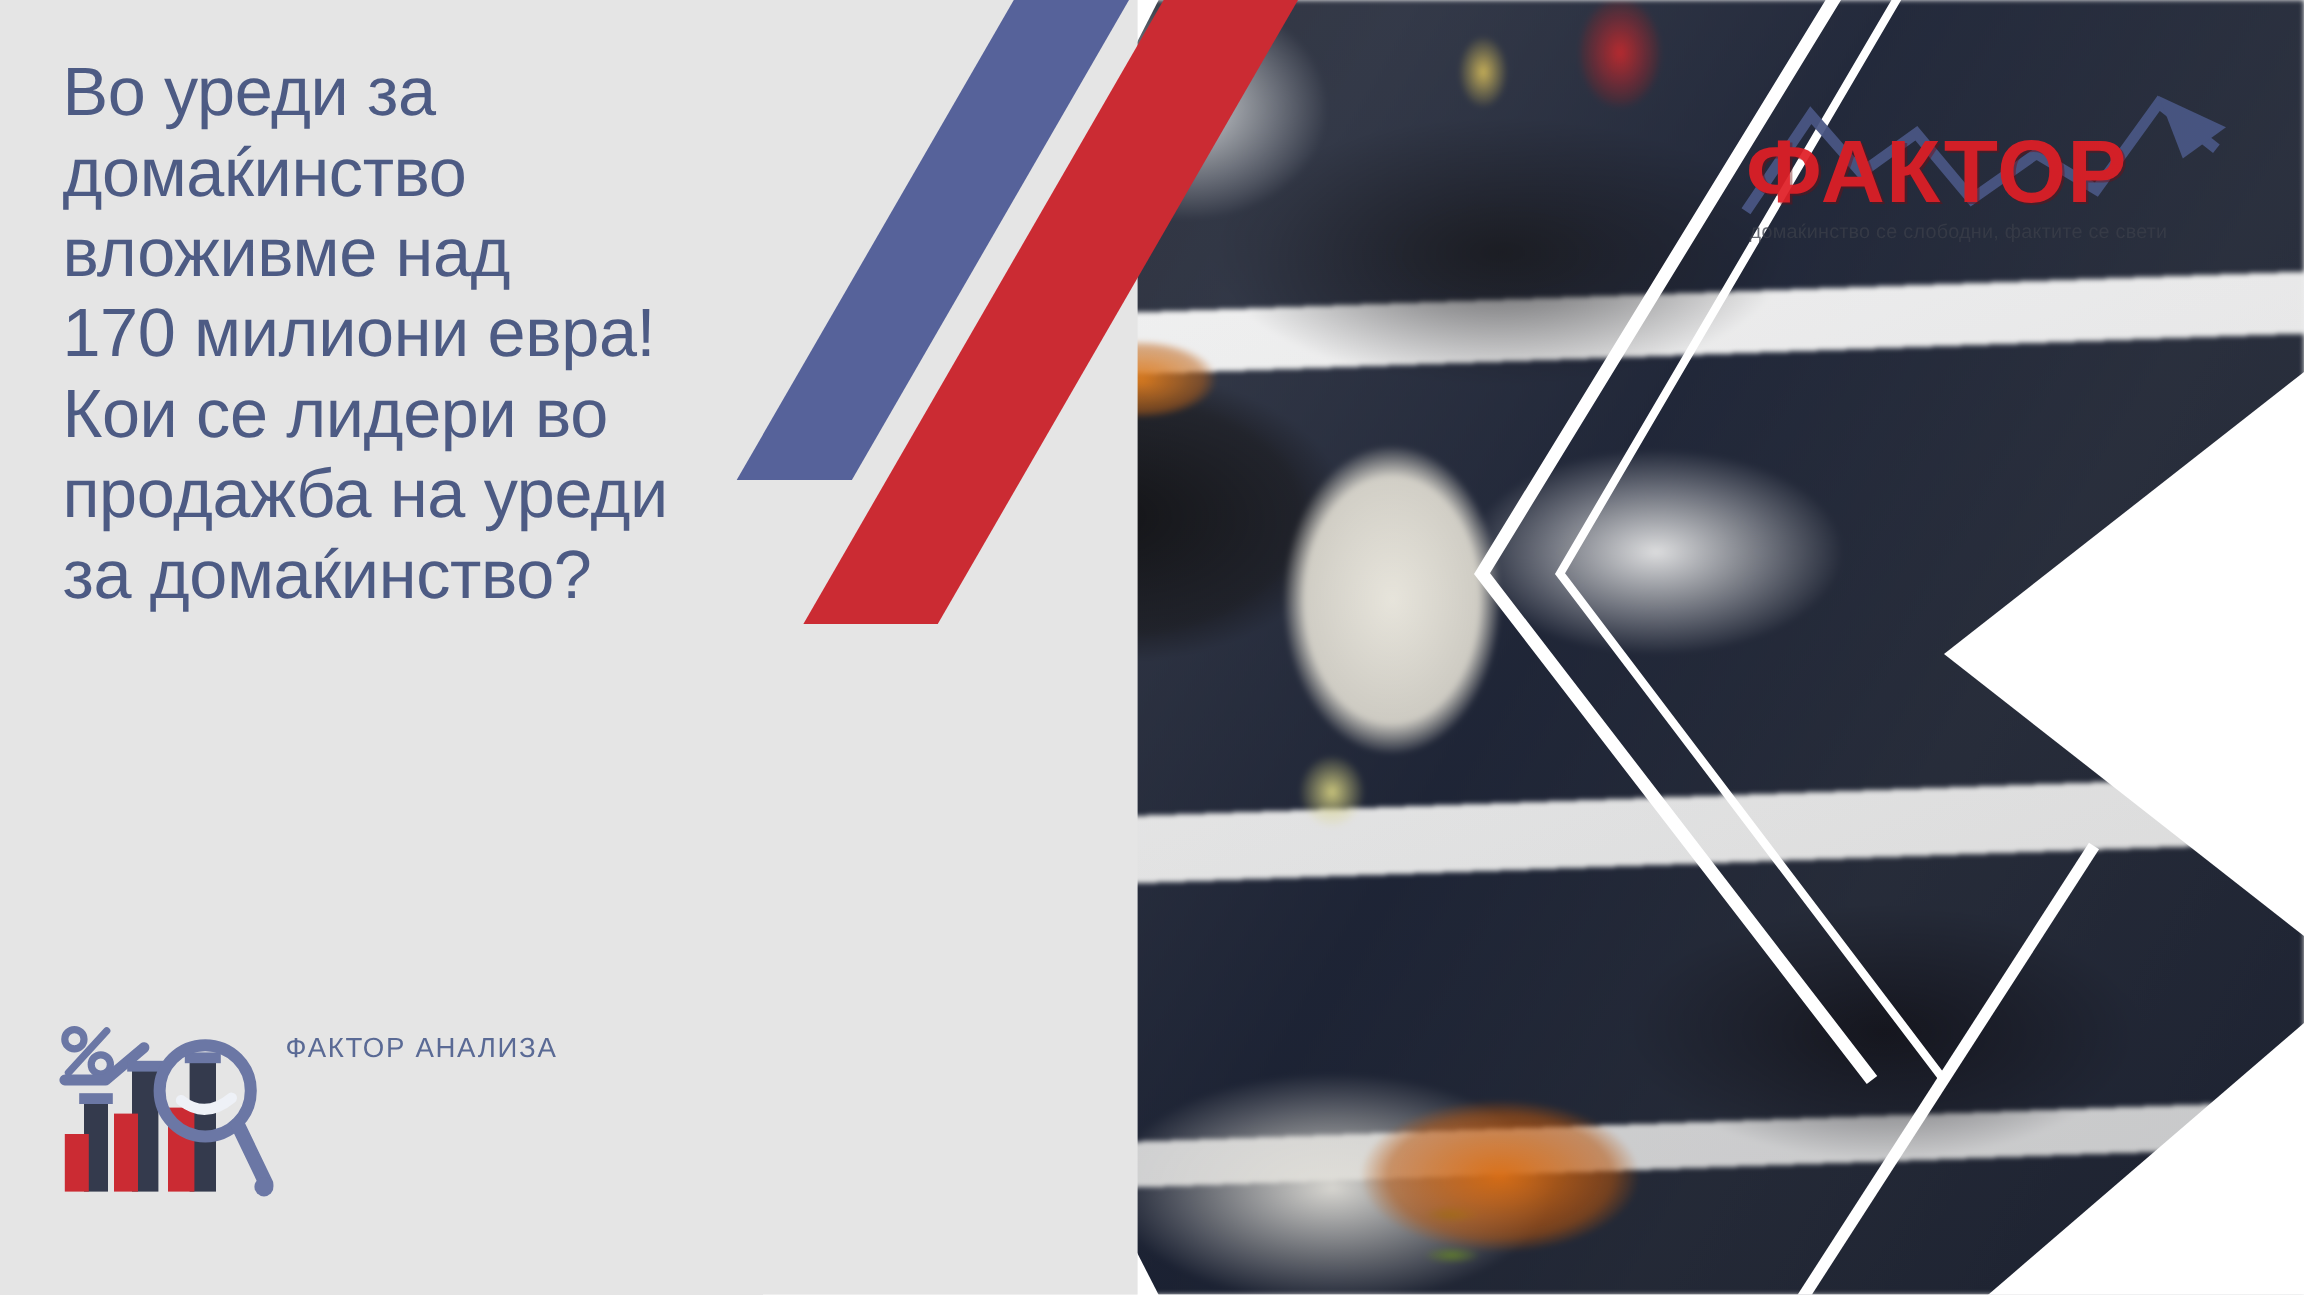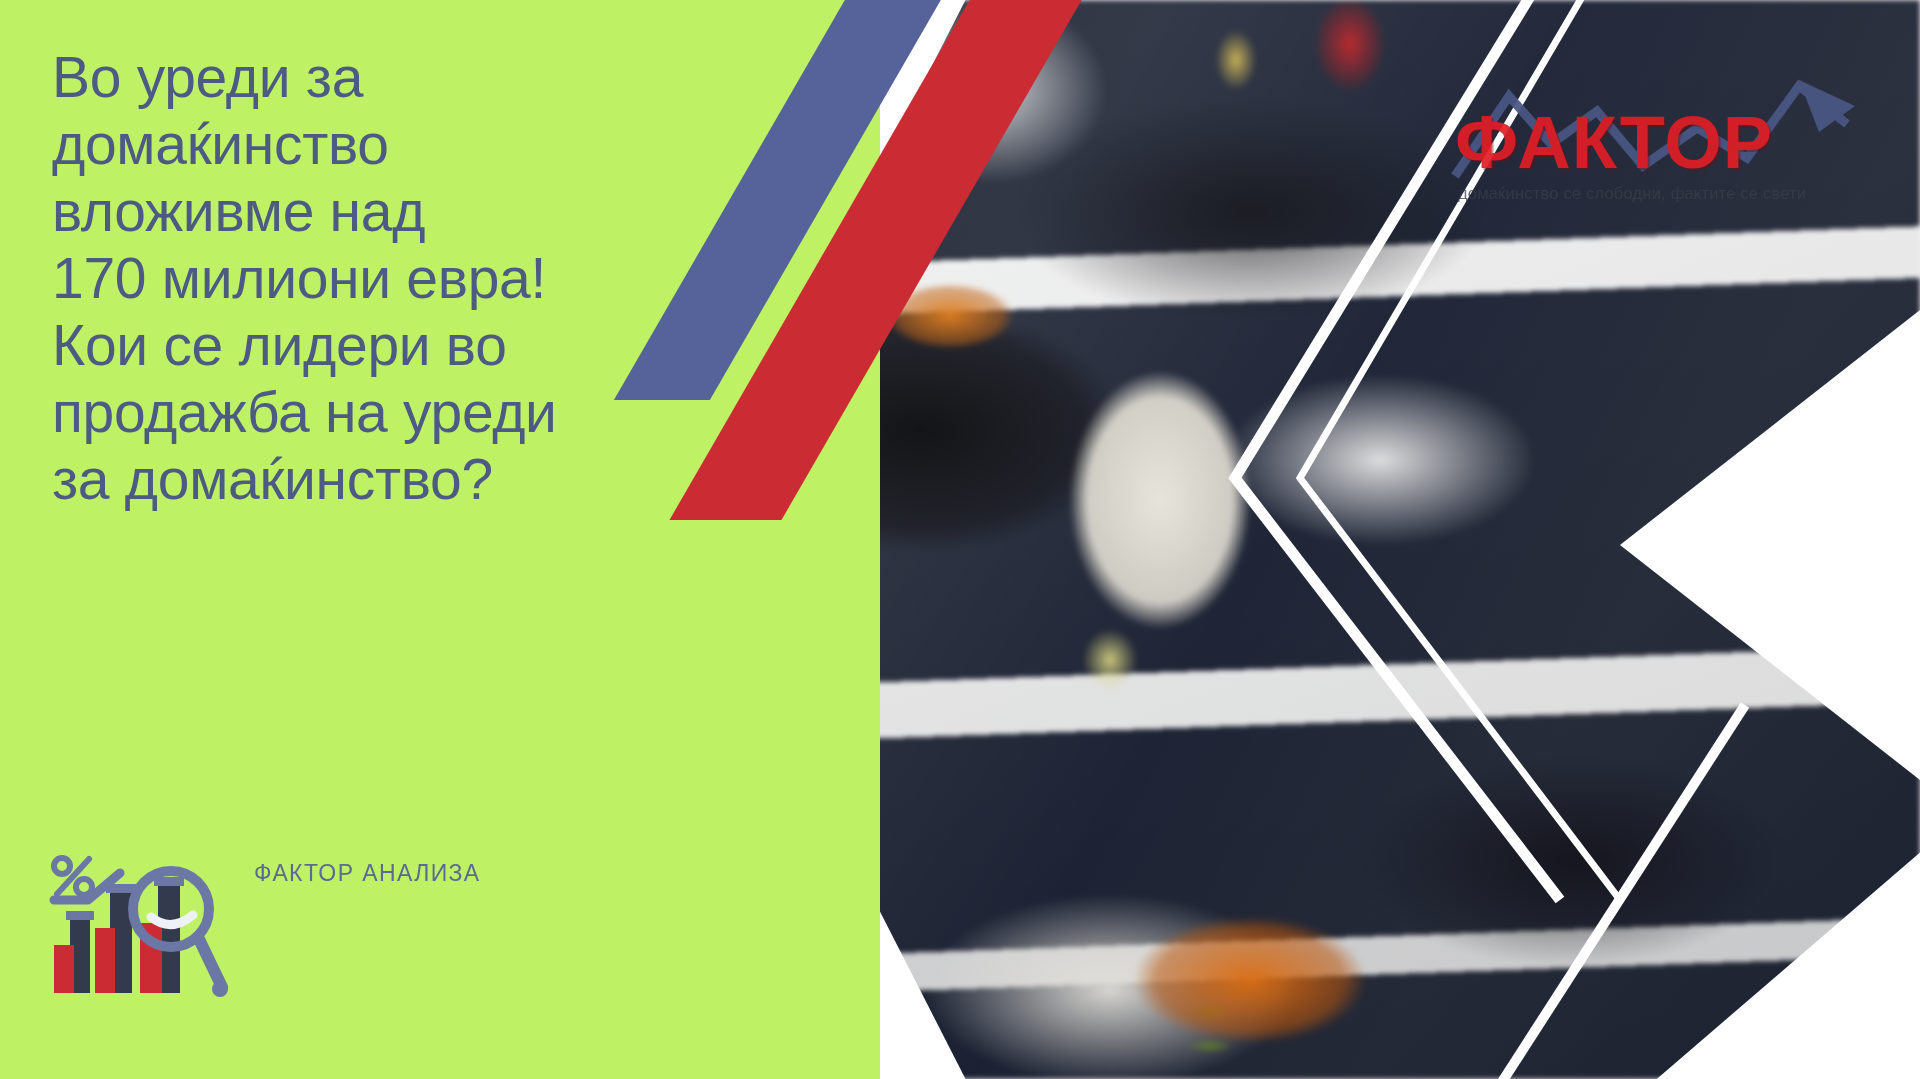--- a/index.html
+++ b/index.html
@@ -5,38 +5,38 @@
   * { margin:0; padding:0; box-sizing:border-box; }
   html,body { width:1920px; height:1079px; overflow:hidden; }
   body {
     font-family:"Liberation Sans", sans-serif;
     background:#ffffff;
     position:relative;
   }
 
   
   #left-panel{
-    position:absolute; left:0; top:0; width:880px; height:1079px;
-    background:#bef264; z-index:40;
+    position:absolute; left:0; top:0; width:948px; height:1079px;
+    background:#e5e5e5; z-index:40;
   }
 
   #headline{
     position:absolute; left:52px; top:44px; width:720px;
     color:#4d5b84;
     font-size:57px;
     line-height:1.175;
     font-weight:400;
     letter-spacing:-0.3px;
     white-space:pre-line;
   }
 
   
   #footer-block{
     position:absolute; left:48px; top:845px; width:700px; height:190px;
-    display:flex; align-items:flex-start; gap:26px;
+    display:flex; align-items:flex-start; gap:10px;
   }
   #analysis-icon{ width:180px; height:150px; flex:0 0 180px; margin-top:8px;}
   #footer-text{ padding-top:14px; }
   #footer-kicker{
     color:#5a6a95; font-size:23px; font-weight:400; letter-spacing:1.4px;
     line-height:1.3; margin-bottom:4px;
   }
   #footer-title{
     color:#3d5185; font-size:25.5px; font-weight:700; letter-spacing:0.4px;
     line-height:1.38; white-space:pre-line;

